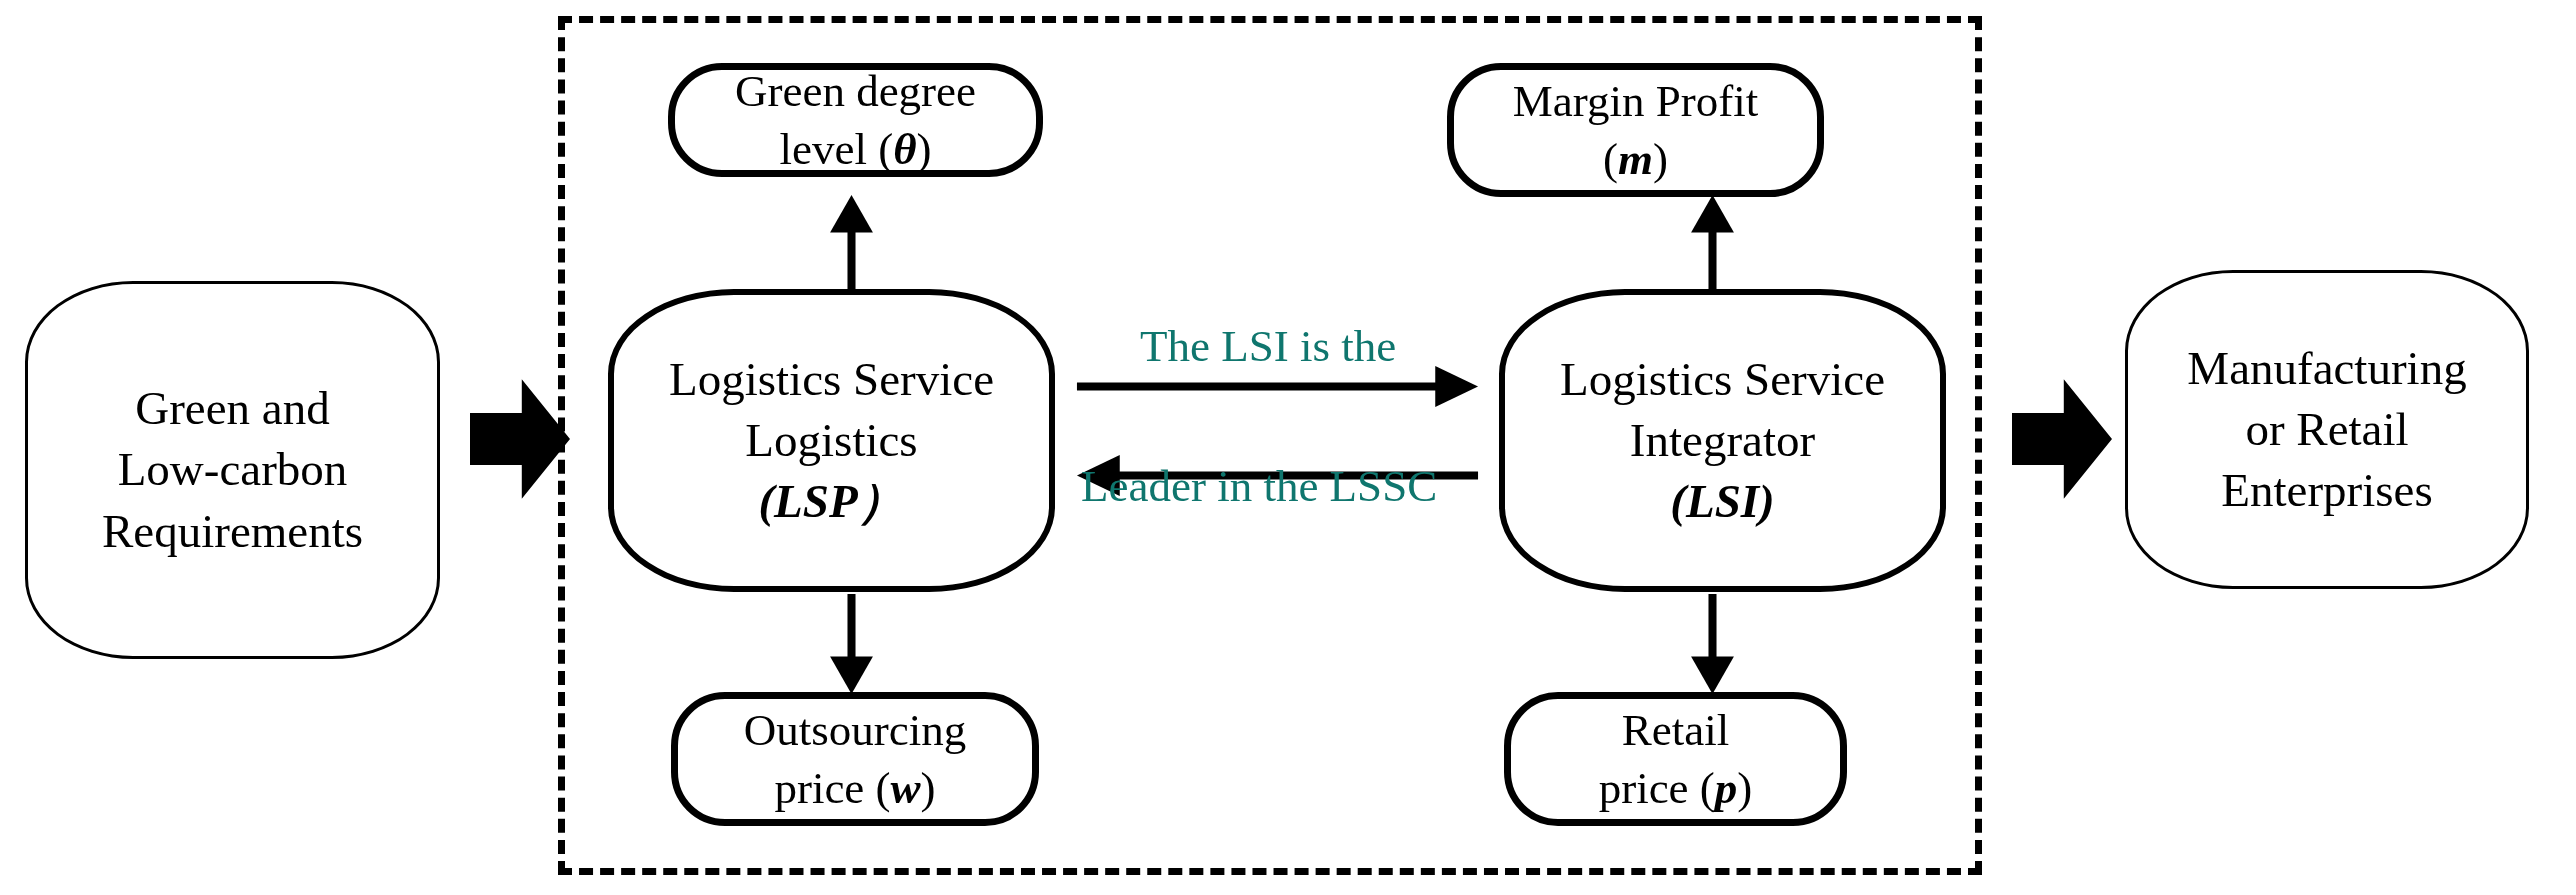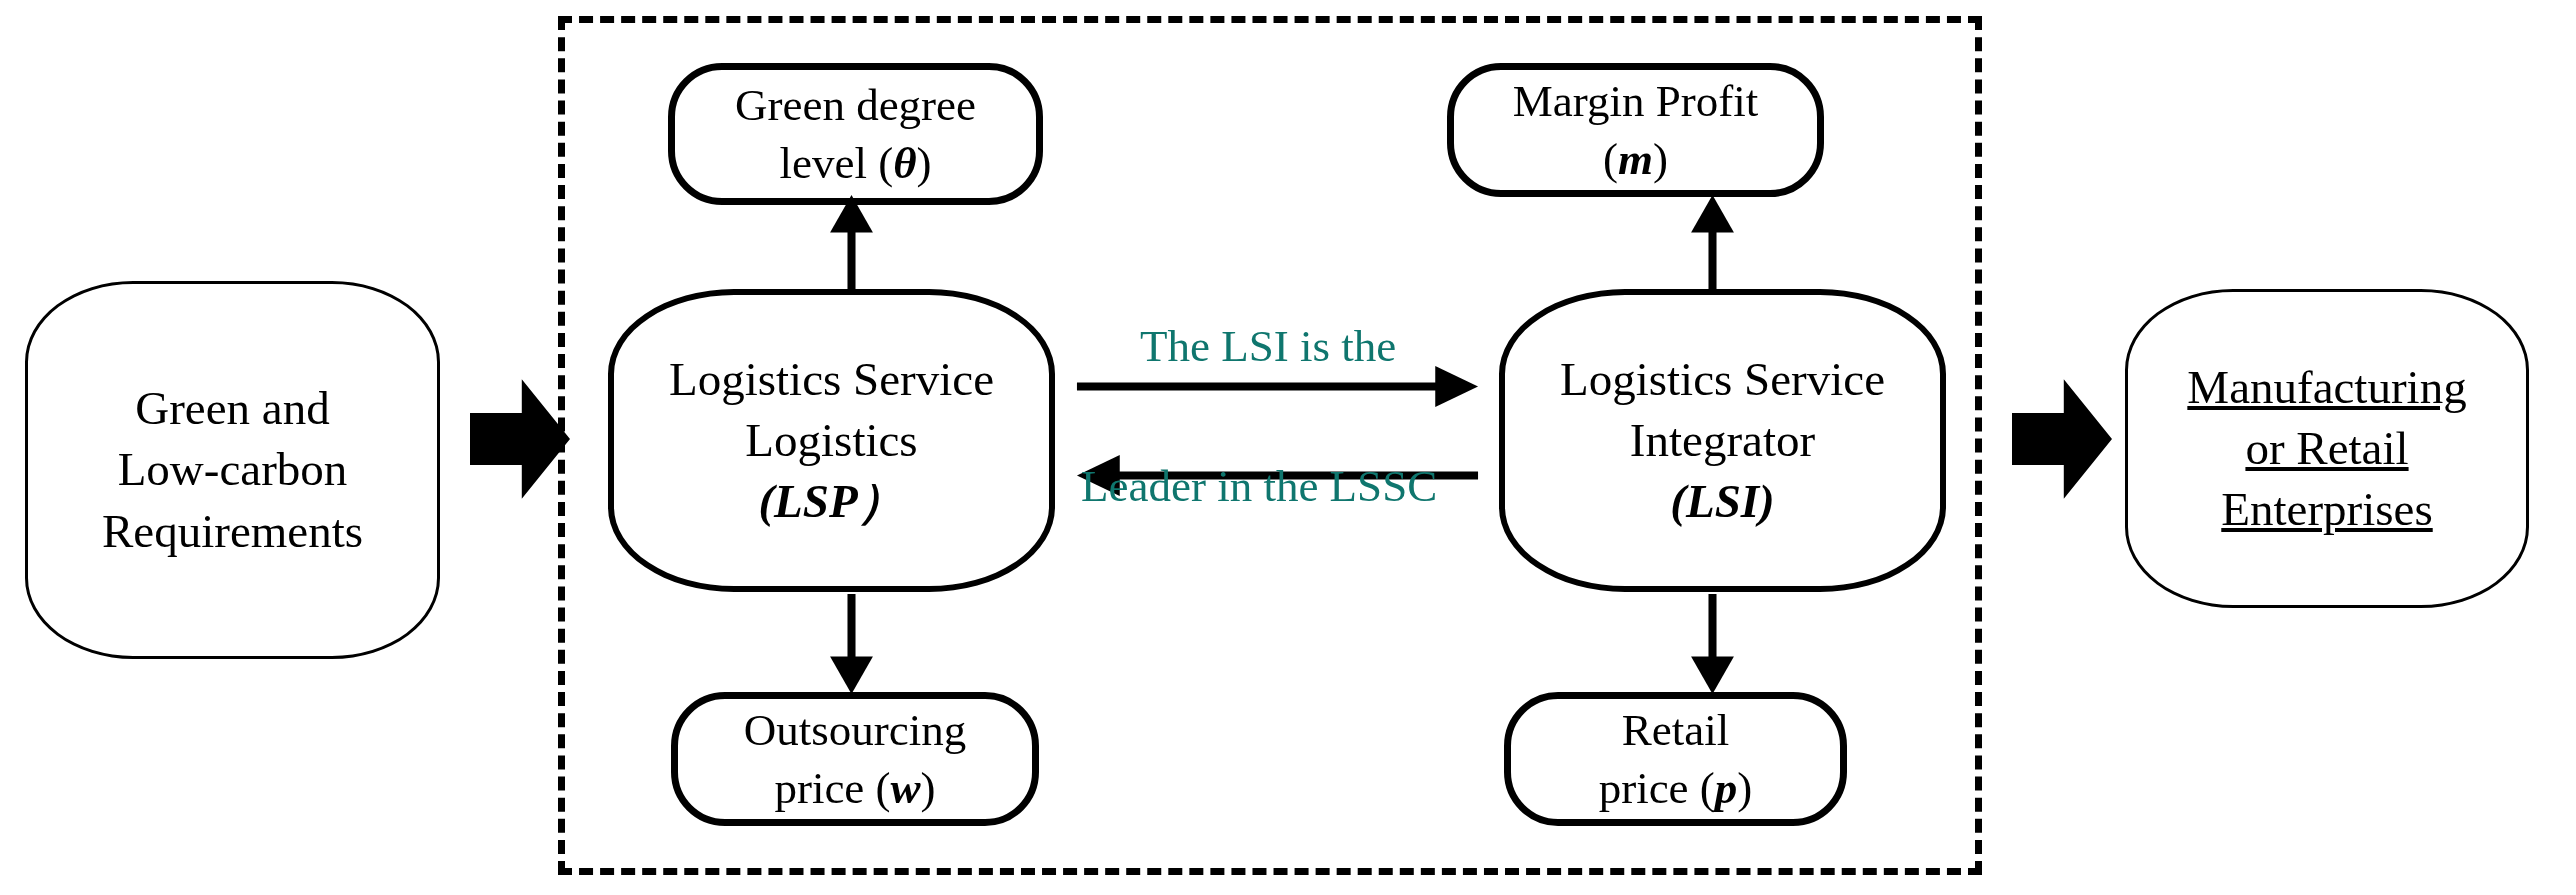--- a/index.html
+++ b/index.html
@@ -86,21 +86,21 @@
       <span>Green and</span><br>
       <span>Low-carbon</span><br>
       <span>Requirements</span>
     </span>
   </div>
 
   <svg class="block-arrow" style="left:470px; top:379px;" width="100" height="120" viewBox="0 0 112 134">
     <polygon points="0,38 58,38 58,0 112,67 58,134 58,96 0,96" fill="#000"></polygon>
   </svg>
 
-  <div class="node pill fs-mid" style="left:668px; top:63px; width:375px; height:142px;">
+  <div class="node pill fs-mid" style="left:668px; top:63px; width:375px; height:114px;">
     <span class="txt">
       <span>Green degree</span><br>
       <span>level (</span><span class="sym">θ</span><span>)</span>
     </span>
   </div>
 
   <svg class="conn" style="left:820px; top:195px;" width="63" height="100" viewBox="0 0 70 112">
     <line x1="35" y1="112" x2="35" y2="32" stroke="#000" stroke-width="9"></line>
     <polygon points="35,0 59,42 11,42" fill="#000"></polygon>
   </svg>
@@ -167,21 +167,21 @@
     <span class="txt">
       <span>Retail</span><br>
       <span>price (</span><span class="sym">p</span><span>)</span>
     </span>
   </div>
 
   <svg class="block-arrow" style="left:2012px; top:379px;" width="100" height="120" viewBox="0 0 112 134">
     <polygon points="0,38 58,38 58,0 112,67 58,134 58,96 0,96" fill="#000"></polygon>
   </svg>
 
-  <div class="node barrel fs-big" style="left:2125px; top:289px; width:404px; height:319px;text-decoration:underline;">
+  <div class="node barrel fs-big" style="left:2125px; top:270px; width:404px; height:319px;">
     <span class="txt">
       <span>Manufacturing</span><br>
       <span>or Retail</span><br>
       <span>Enterprises</span>
     </span>
   </div>
 
 </div>
 
 

